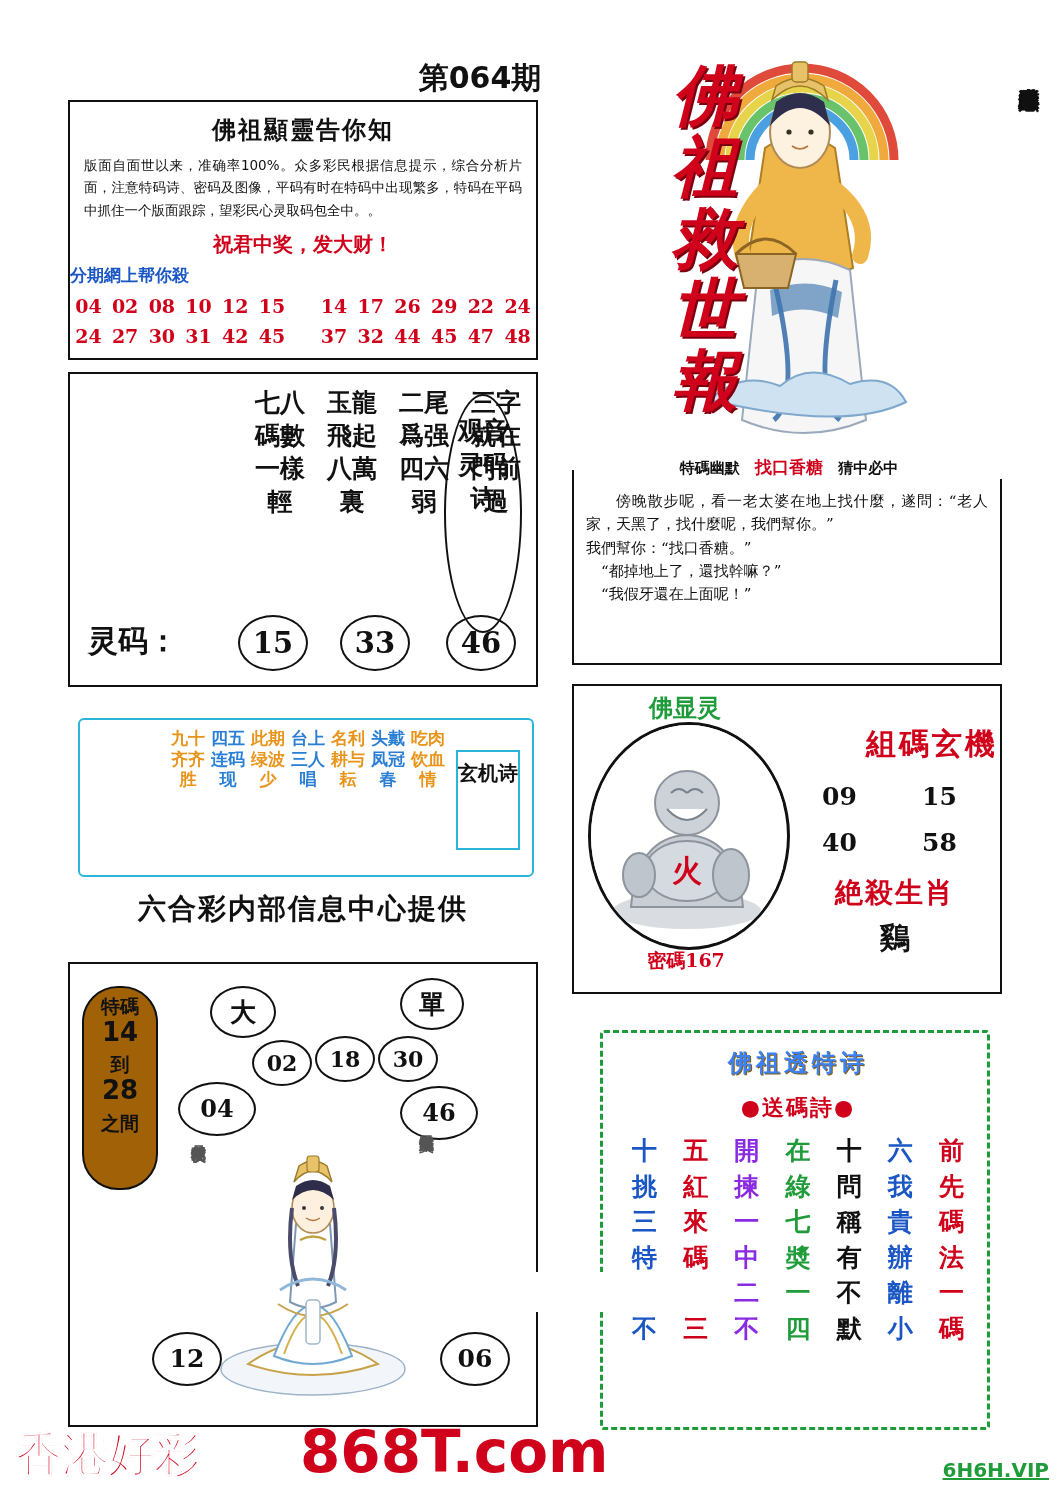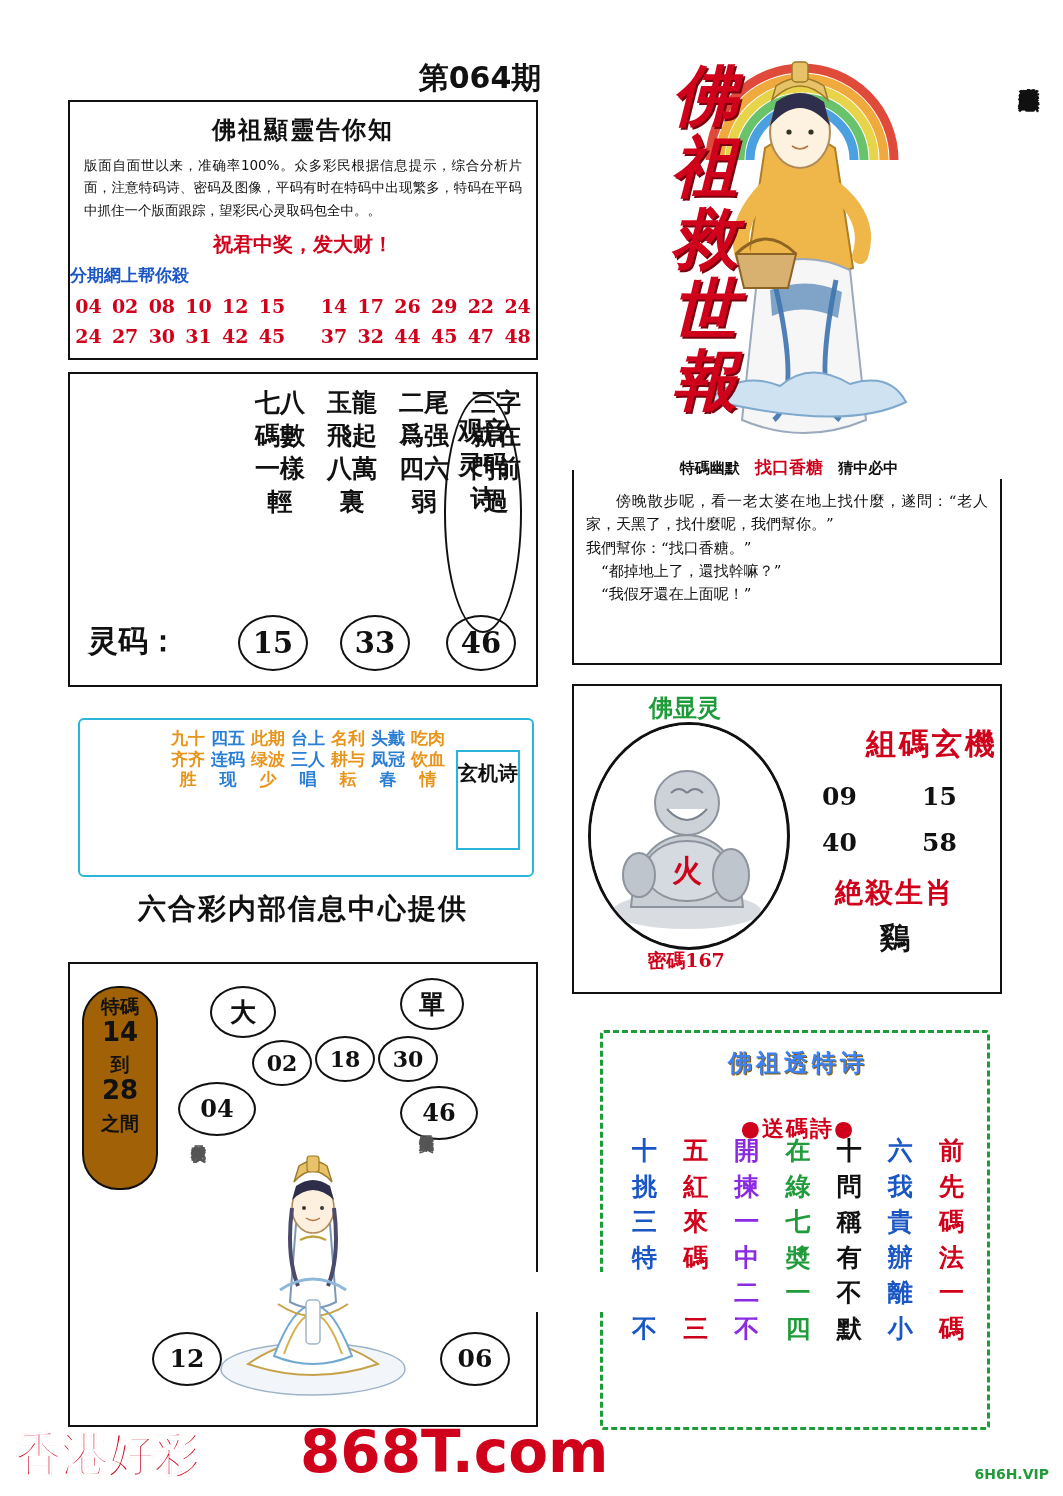--- a/index.html
+++ b/index.html
@@ -198,21 +198,20 @@
   #toushiTitle{
     position:absolute;left:0;top:14px;width:390px;text-align:center;
     font-size:24px;font-weight:bold;color:#3b82f6;letter-spacing:4px;
     font-family:"DejaVu Serif","Liberation Serif",serif;
     text-shadow:1px 1px 0 #8a5a00;
   }
   #toushiSub{
     position:absolute;left:0;top:60px;width:390px;text-align:center;
     font-size:22px;font-weight:bold;color:#d0021b;letter-spacing:2px;
     font-family:"DejaVu Serif","Liberation Serif",serif;
-    margin-top:21px;
   }
   #toushiGrid{
     position:absolute;left:16px;top:100px;width:358px;height:285px;
     display:flex;flex-direction:row-reverse;
   }
   .tscol{
     flex:1;text-align:center;font-size:25px;line-height:1.42;font-weight:bold;
     font-family:"DejaVu Serif","Liberation Serif",serif;
   }
   .tscol span{display:block;}
@@ -229,22 +228,23 @@
   #fwLeft{
     position:absolute;left:16px;top:6px;font-size:46px;font-weight:bold;
     color:#d0021b;-webkit-text-stroke:1px #fff;
     font-family:"DejaVu Serif","Liberation Serif",serif;
   }
   #fwRight{
     position:absolute;left:300px;top:0px;font-size:58px;font-weight:bold;color:#d0021b;
     font-family:"DejaVu Sans","Liberation Sans",sans-serif;
   }
   #fwCorner{
-    position:absolute;right:14px;bottom:6px;font-size:14px;font-weight:bold;color:#1f9b3a;
+    position:absolute;right:14px;bottom:6px;font-size:20px;font-weight:bold;color:#1f9b3a;
     font-family:"DejaVu Sans","Liberation Sans",sans-serif;
+    text-decoration:underline;
   }
   
   #whiteStrip{
     position:absolute;left:498px;top:1272px;width:230px;height:40px;background:#fff;
   }
 </style>
 </head>
 <body>
 
 <div class="page">

